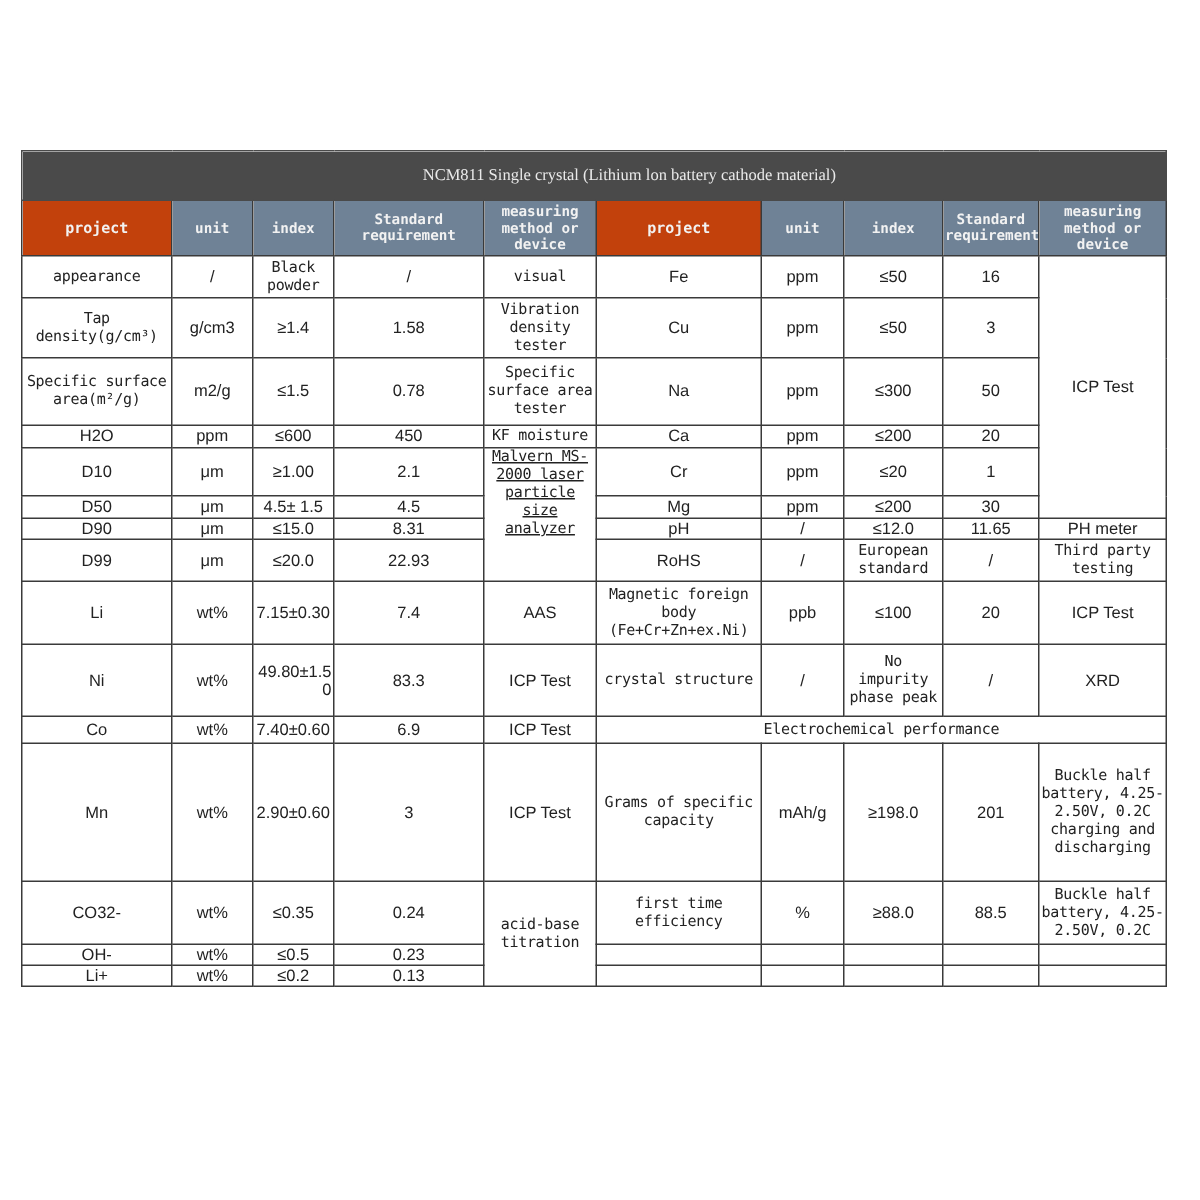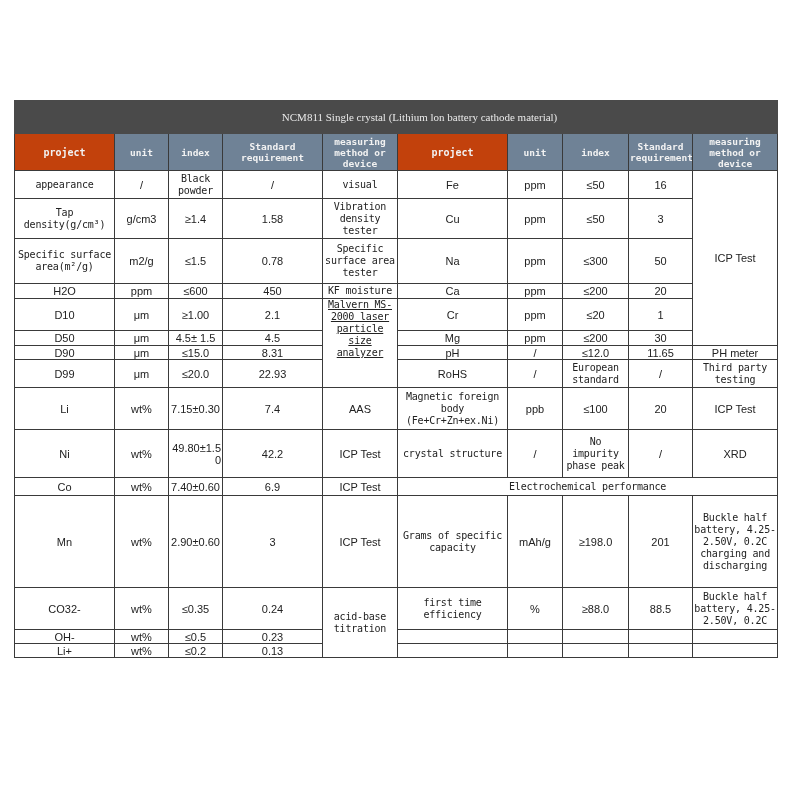--- a/index.html
+++ b/index.html
@@ -153,21 +153,21 @@
     <td class="sans">ppb</td>
     <td class="sans">≤100</td>
     <td class="sans">20</td>
     <td class="sans">ICP Test</td>
   </tr>
 
   <tr style="height:48px">
     <td class="sans">Ni</td>
     <td class="sans">wt%</td>
     <td class="sans" style="word-break:break-all;text-align:right;">49.80±1.50</td>
-    <td class="sans">42.2</td>
+    <td class="sans">83.3</td>
     <td class="sans">ICP Test</td>
     <td class="mono">crystal structure</td>
     <td class="sans">/</td>
     <td class="mono">No impurity phase peak</td>
     <td class="sans">/</td>
     <td class="sans">XRD</td>
   </tr>
 
   <tr style="height:18px">
     <td class="sans">Co</td>

